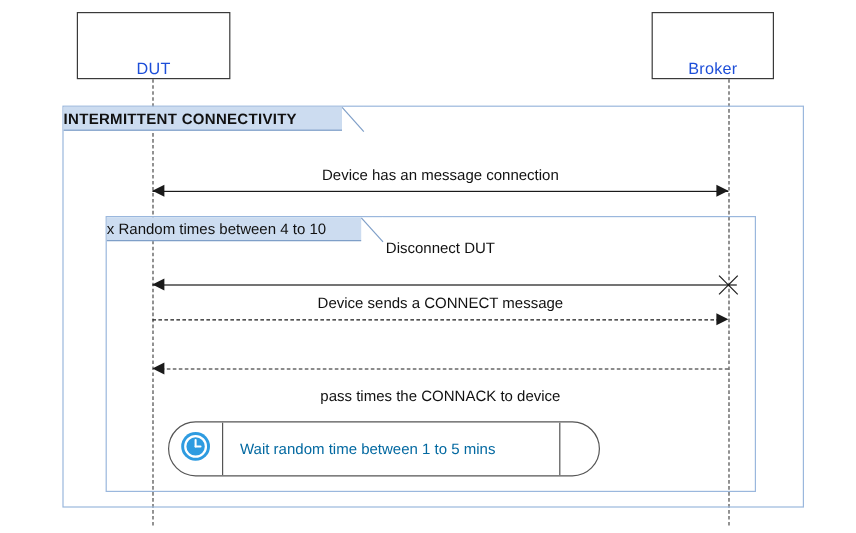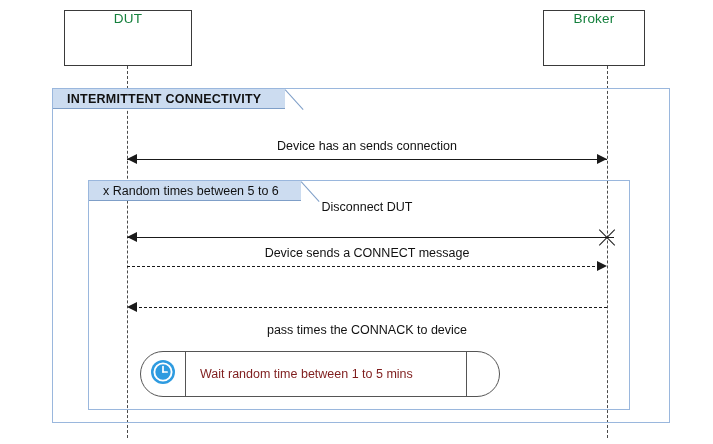--- a/index.html
+++ b/index.html
@@ -19,24 +19,24 @@
     overflow: hidden;
   }
 
   
   .participant-box {
     position: absolute;
     box-sizing: border-box;
     border: 1.4px solid #3a3a3a;
     background: #ffffff;
     display: flex;
-    align-items: flex-start;
+    align-items: flex-end;
     justify-content: center;
     font-size: 13.5px;
-    color: #15803d;
+    color: #1d4ed8;
     letter-spacing: .2px;
   }
 
   
   .lifeline {
     position: absolute;
     width: 0;
     border-left: 1.6px dashed #4a4a4a;
   }
 
@@ -49,21 +49,21 @@
   }
   .fragment-tab {
     position: absolute;
     box-sizing: border-box;
     height: 20px;
     background: #ccdcf0;
     border-right: 0;
     border-bottom: 1.3px solid #7f9fc8;
     display: flex;
     align-items: center;
-    padding-left: 14px;
+    padding-left: 0;
     color: #111111;
     white-space: nowrap;
     overflow: visible;
   }
   .fragment-tab.outer {
     border-top: 0;
     border-left: 0;
     font-size: 12.5px;
     font-weight: bold;
     letter-spacing: .25px;
@@ -159,21 +159,21 @@
     justify-content: center;
     border-right: 1.5px solid #555555;
     flex: 0 0 auto;
   }
   .wait-text-cell {
     flex: 1 1 auto;
     display: flex;
     align-items: center;
     padding-left: 14px;
     font-size: 12.5px;
-    color: #7f1d1d;
+    color: #0369a1;
     white-space: nowrap;
   }
   .wait-end-cell {
     width: 32px;
     flex: 0 0 auto;
     border-left: 1.5px solid #555555;
   }
 </style>
 </head>
 <body>
@@ -192,26 +192,26 @@
   <div class="lifeline" style="left:607px; top:66px; height:372px;"></div>
 
   <div class="fragment" style="left:52px; top:88px; width:618px; height:335px;"></div>
   <div class="fragment-tab outer" style="left:53px; top:89px; width:232px;">
     <span>INTERMITTENT CONNECTIVITY</span>
   </div>
   <div class="tab-diagonal" style="left:285px; top:89px; width:26.9px; transform: rotate(48deg);"></div>
 
   <div class="fragment" style="left:88px; top:180px; width:542px; height:230px;"></div>
   <div class="fragment-tab inner" style="left:89px; top:181px; width:212px;">
-    <span>x Random times between 5 to 6</span>
+    <span>x Random times between 4 to 10</span>
   </div>
   <div class="tab-diagonal" style="left:301px; top:181px; width:26.9px; transform: rotate(48deg);"></div>
 
   <div class="msg-label" style="left:127px; top:139px; width:480px;">
-    <span>Device has an sends connection</span>
+    <span>Device has an message connection</span>
   </div>
   <div class="msg-line" style="left:127px; top:159px; width:480px;"></div>
   <div class="arrowhead left" style="left:127px; top:154px;"></div>
   <div class="arrowhead right" style="left:597px; top:154px;"></div>
 
   <div class="msg-label" style="left:127px; top:200px; width:480px;">
     <span>Disconnect DUT</span>
   </div>
   <div class="msg-line" style="left:127px; top:237px; width:487px;"></div>
   <div class="arrowhead left" style="left:127px; top:232px;"></div>

